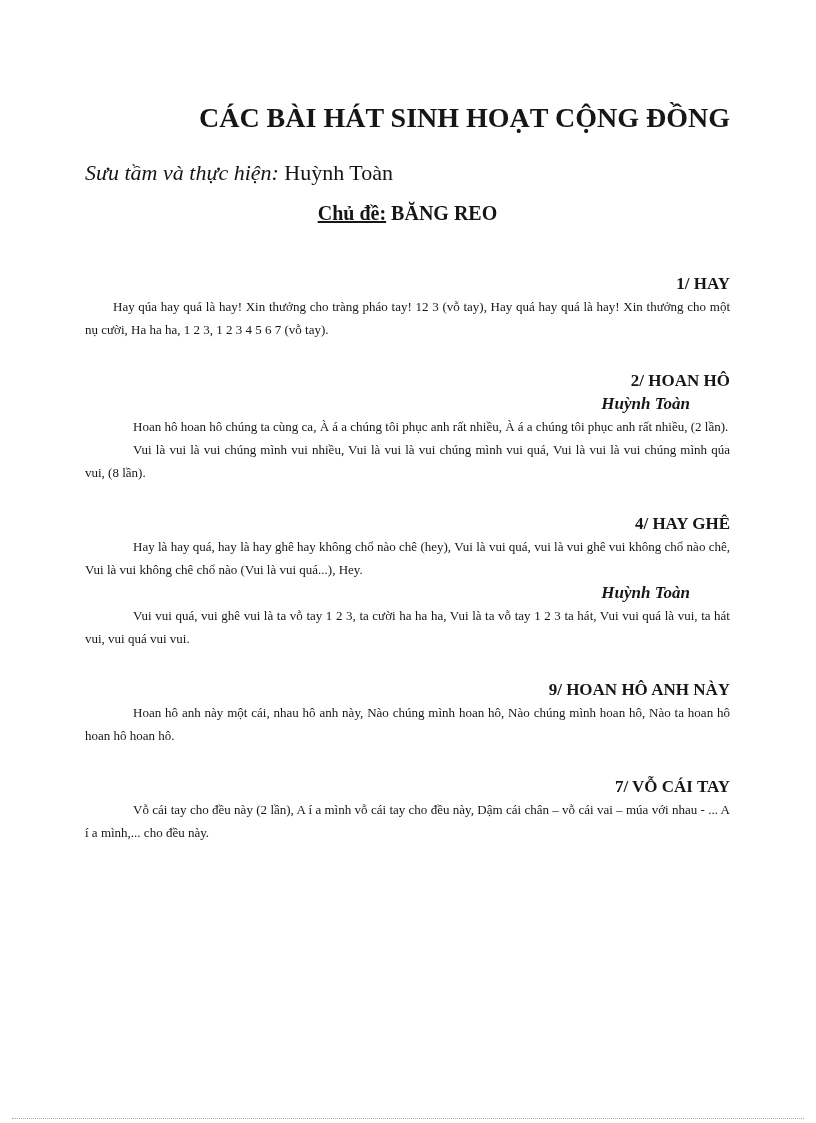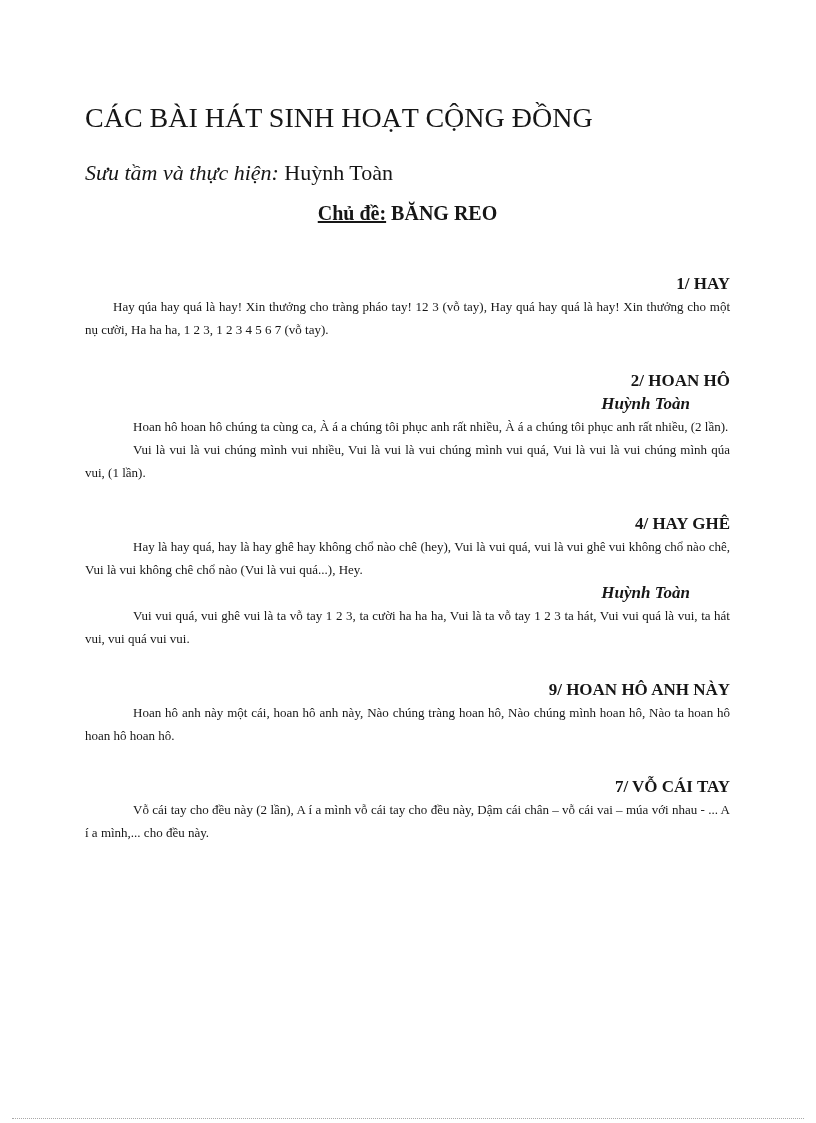--- a/index.html
+++ b/index.html
@@ -10,23 +10,23 @@
     background: #ffffff;
     overflow: hidden;
     font-family: "Liberation Serif", "DejaVu Serif", serif;
     color: #161616;
   }
   .content {
     padding: 0 86px 0 85px;
   }
   .doc-title {
     margin: 98px 0 0 0;
-    text-align: left;
+    text-align: right;
     font-size: 28px;
-    font-weight: normal;
+    font-weight: bold;
     line-height: 40px;
     letter-spacing: 0px;
     white-space: nowrap;
   }
   .byline {
     margin: 24px 0 0 0;
     text-align: left;
     padding-right: 32px;
     font-size: 22px;
     line-height: 22px;
@@ -96,36 +96,36 @@
       <p class="song-body indent-small">Hay qúa hay quá là hay! Xin thưởng cho tràng pháo tay! 12 3 (vỗ tay), Hay quá hay quá là hay! Xin thưởng cho một nụ cười, Ha ha ha, 1 2 3, 1 2 3 4 5 6 7 (vỗ tay).</p>
     </section>
 
     <section>
       <h3 class="song-heading">2/ HOAN HÔ</h3>
       <p class="song-author">Huỳnh Toàn</p>
       <p class="song-body">Hoan hô hoan hô chúng ta cùng ca, À á a chúng tôi phục anh rất nhiều, À á a chúng tôi phục anh rất nhiều, (2 lần).</p>
     </section>
 
     <section>
-      <p class="song-body">Vui là vui là vui chúng mình vui nhiều, Vui là vui là vui chúng mình vui quá, Vui là vui là vui chúng mình qúa vui, (1 lần).</p>
+      <p class="song-body">Vui là vui là vui chúng mình vui nhiều, Vui là vui là vui chúng mình vui quá, Vui là vui là vui chúng mình qúa vui, (8 lần).</p>
     </section>
 
     <section>
       <h3 class="song-heading">4/ HAY GHÊ</h3>
       <p class="song-body">Hay là hay quá, hay là hay ghê hay không chổ nào chê (hey), Vui là vui quá, vui là vui ghê vui không chổ nào chê, Vui là vui không chê chổ nào (Vui là vui quá...), Hey.</p>
     </section>
 
     <section>
       <p class="song-author">Huỳnh Toàn</p>
       <p class="song-body">Vui vui quá, vui ghê vui là ta vỗ tay 1 2 3, ta cười ha ha ha, Vui là ta vỗ tay 1 2 3 ta hát, Vui vui quá là vui, ta hát vui, vui quá vui vui.</p>
     </section>
 
     <section>
       <h3 class="song-heading">9/ HOAN HÔ ANH NÀY</h3>
-      <p class="song-body">Hoan hô anh này một cái, hoan hô anh này, Nào chúng tràng hoan hô, Nào chúng mình hoan hô, Nào ta hoan hô hoan hô hoan hô.</p>
+      <p class="song-body">Hoan hô anh này một cái, nhau hô anh này, Nào chúng mình hoan hô, Nào chúng mình hoan hô, Nào ta hoan hô hoan hô hoan hô.</p>
     </section>
 
     <section>
       <h3 class="song-heading">7/ VỖ CÁI TAY</h3>
       <p class="song-body">Vỗ cái tay cho đều này (2 lần), A í a mình vỗ cái tay cho đều này, Dậm cái chân – vỗ cái vai – múa với nhau - ... A í a mình,... cho đều này.</p>
     </section>
 
   </div>
 
   <div class="page-edge"></div>

